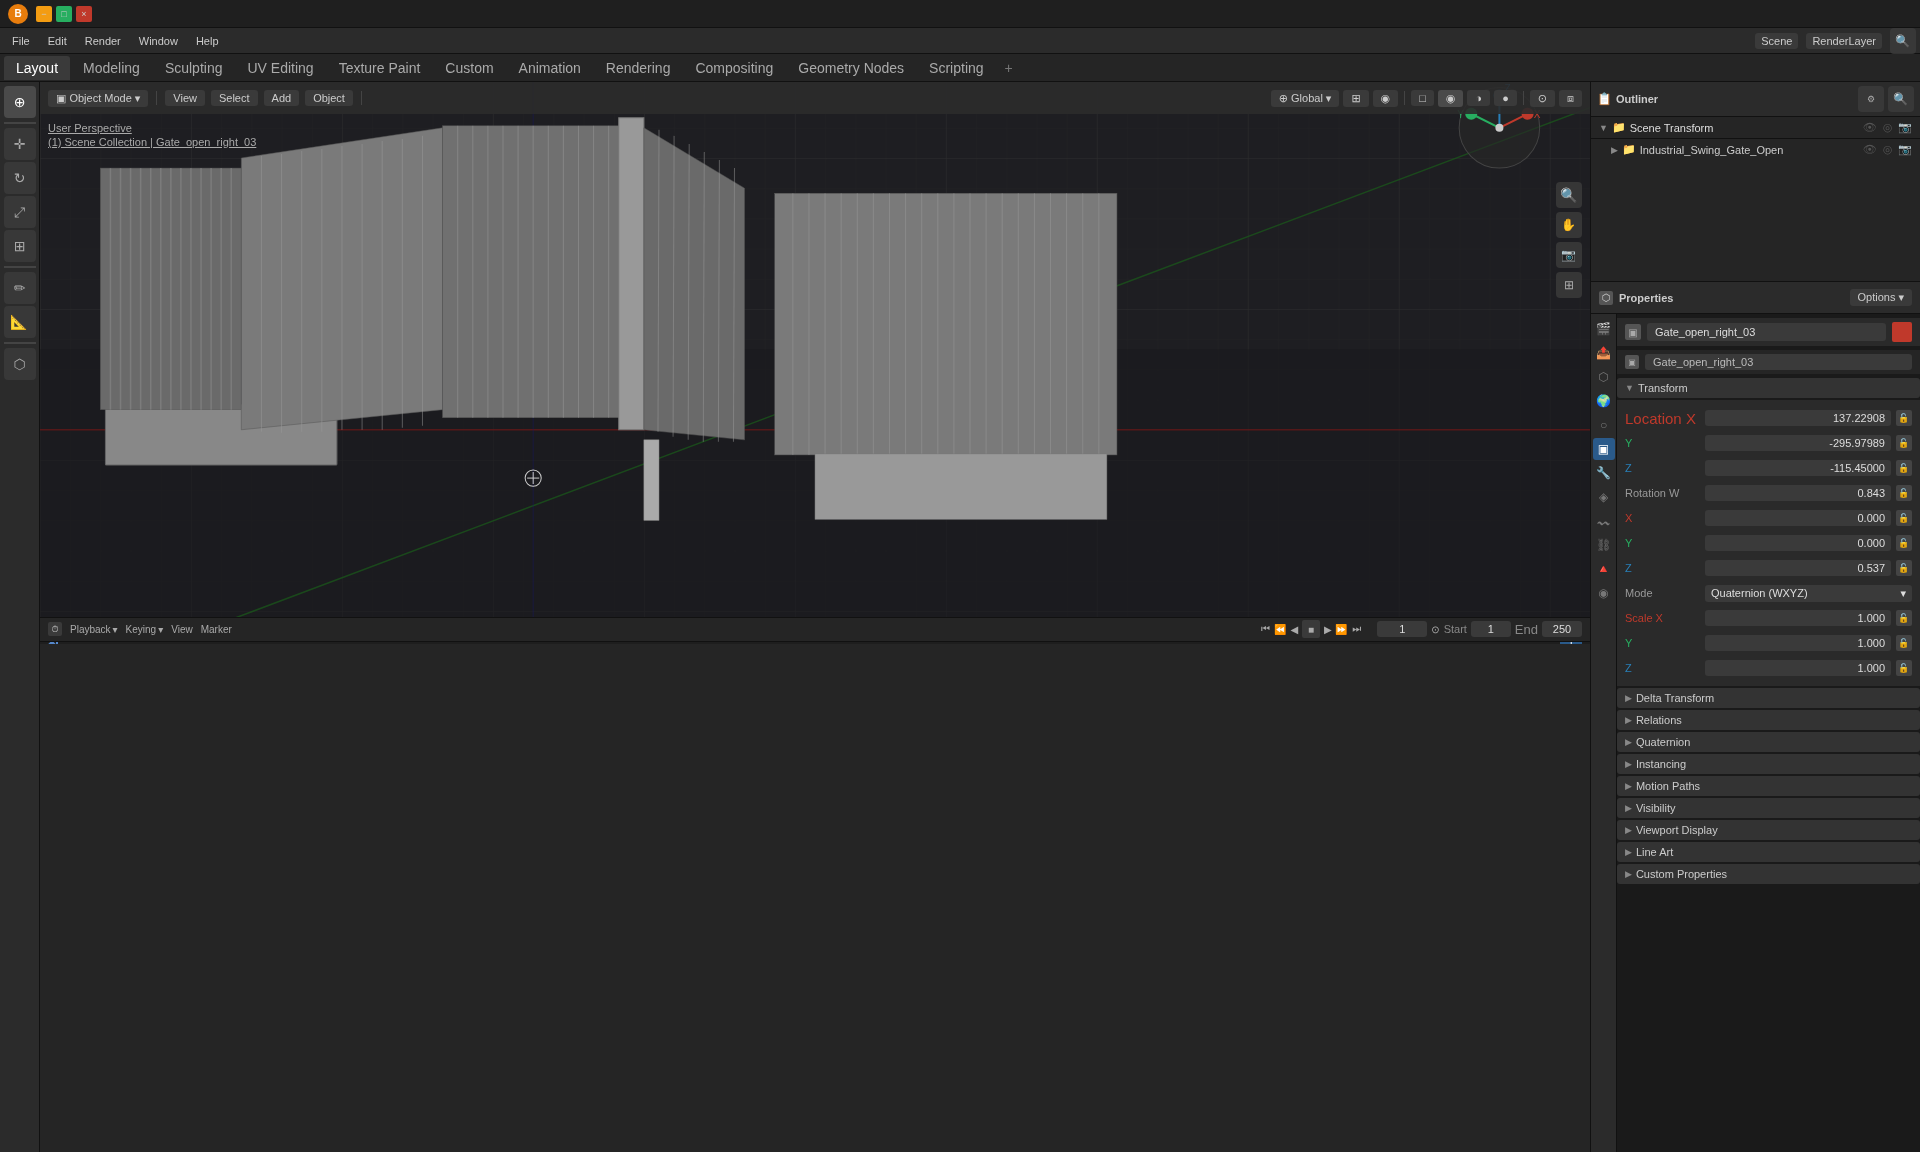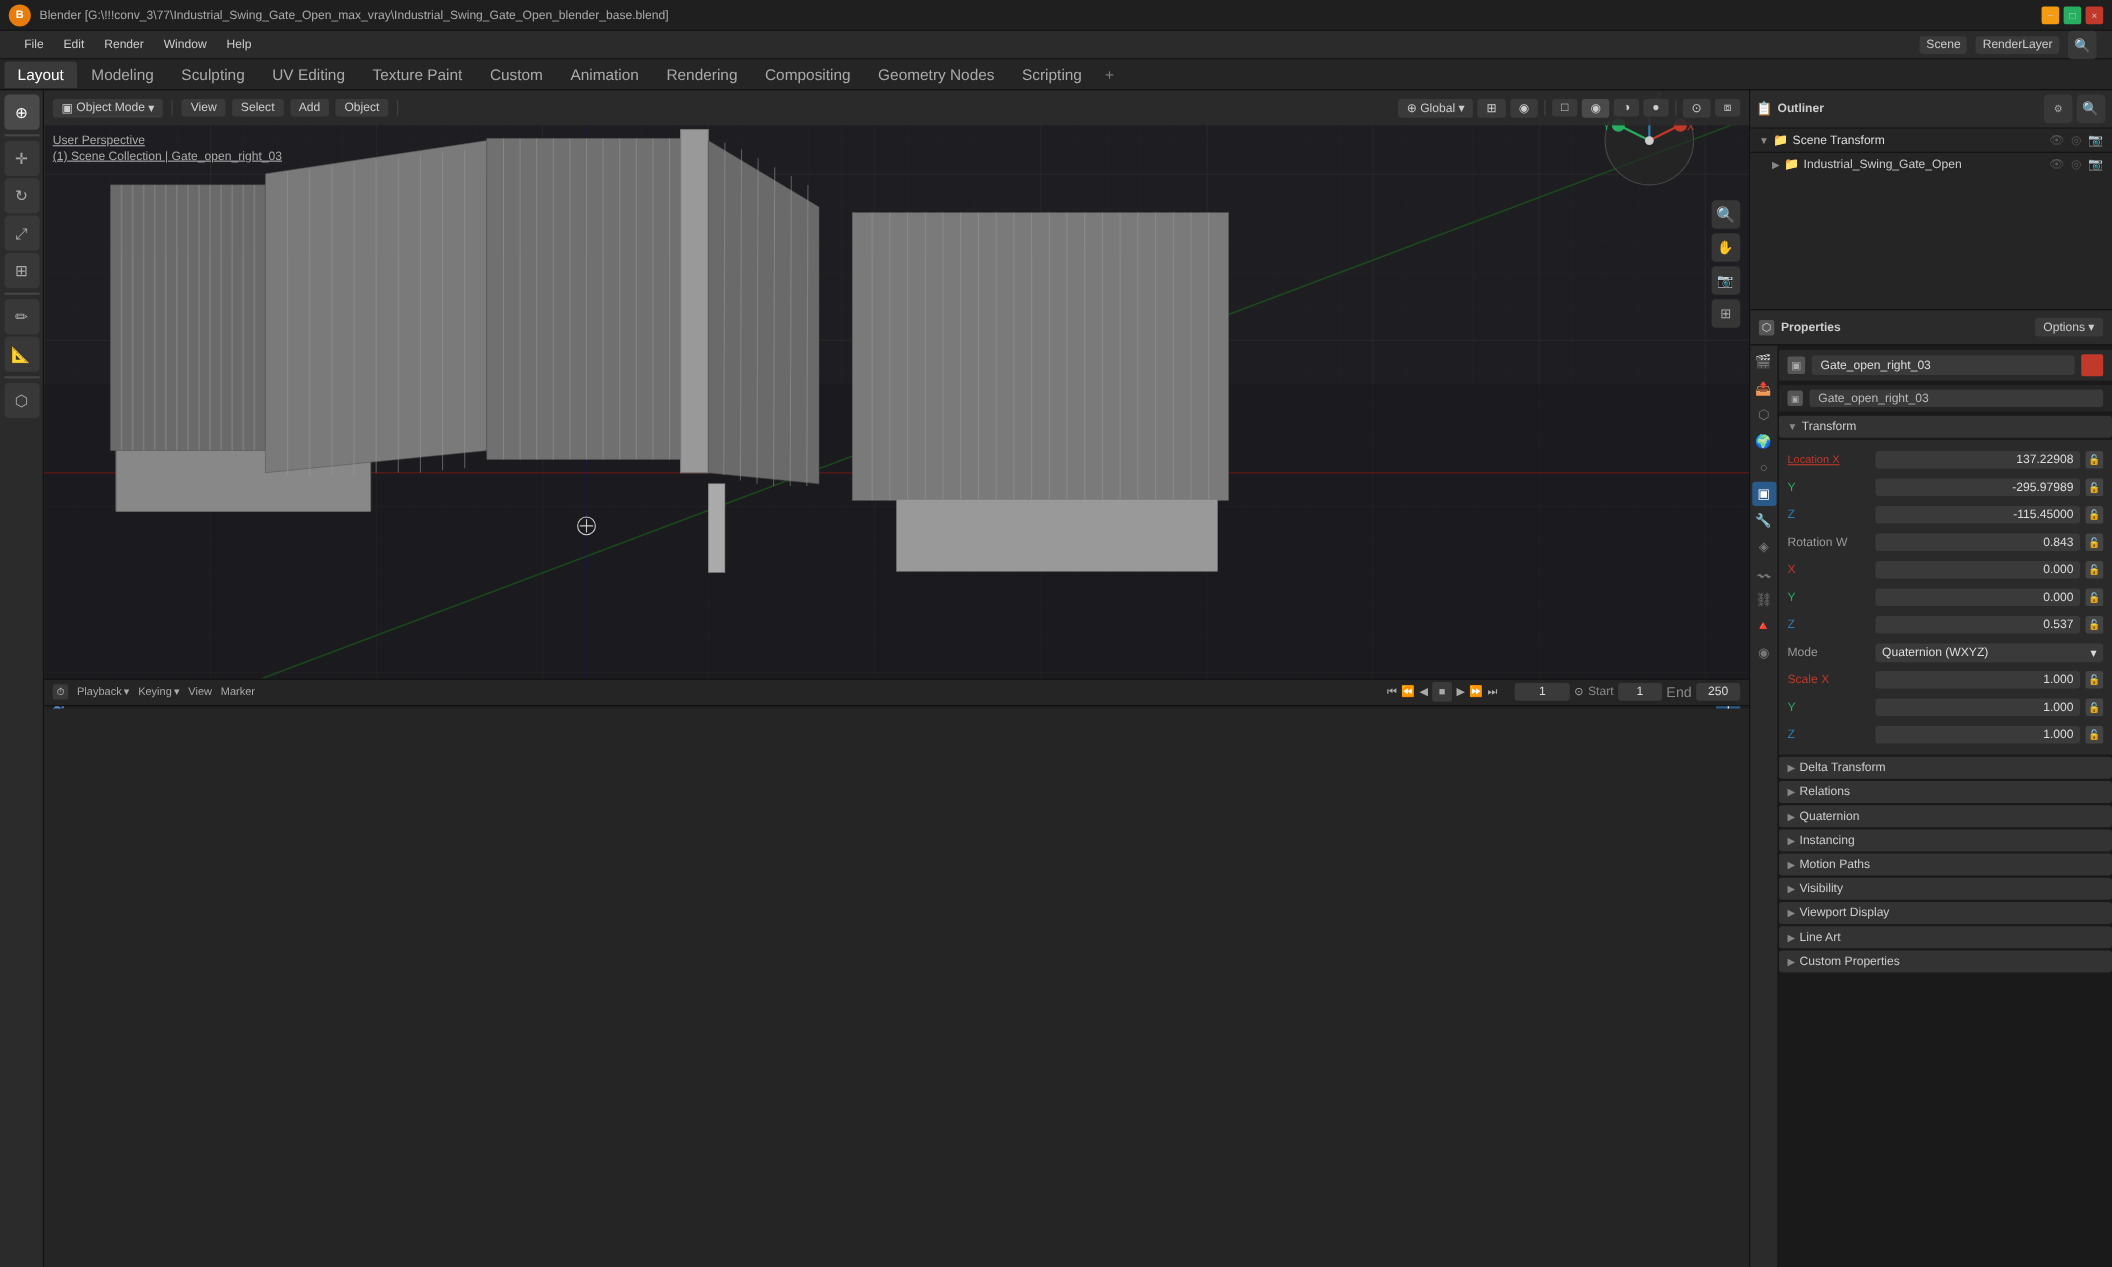--- a/index.html
+++ b/index.html
@@ -64,21 +64,21 @@
     #title-bar .win-btn.min { background: #f39c12; }
 
     
     #menu-bar {
       width: 100%;
       height: 26px;
       background: #2b2b2b;
       border-bottom: 1px solid #111;
       display: flex;
       align-items: center;
-      padding: 0 14px;
+      padding: 0 4px;
       gap: 2px;
       position: relative;
       z-index: 100;
     }
     .menu-item {
       padding: 2px 8px;
       color: #ccc;
       cursor: pointer;
       border-radius: 3px;
       font-size: 11px;
@@ -490,21 +490,20 @@
     }
 
     
     .h-sep { width: 1px; height: 14px; background: #444; margin: 0 2px; }
   </style>
 </head>
 <body>
 
 <div id="title-bar">
   <div class="title-icon">B</div>
-  <div class="title-text">Blender [G:\!!!conv_3\77\Industrial_Swing_Gate_Open_max_vray\Industrial_Swing_Gate_Open_blender_base.blend]</div>
   <div class="win-buttons">
     <div class="win-btn min">−</div>
     <div class="win-btn max">□</div>
     <div class="win-btn close">×</div>
   </div>
 </div>
 
 <div id="menu-bar">
   <div class="menu-item">File</div>
   <div class="menu-item">Edit</div>
@@ -859,21 +858,21 @@
           </div>
 
           <div class="section-header">
             <span class="section-arrow">▼</span>
             <span>Transform</span>
           </div>
           <div class="section-content">
 
             <div class="prop-row">
               <div class="prop-label">
-                <span style="color:#c0392b;font-size:10px;text-decoration:underline;">Location X</span>
+                <span style="color:#c0392b;font-size:15px;">Location X</span>
               </div>
               <div class="prop-field-group">
                 <div class="prop-value">137.22908</div>
                 <div class="prop-value-lock">🔓</div>
               </div>
             </div>
 
             <div class="prop-row">
               <div class="prop-label">
                 <span style="color:#27ae60;font-size:11px;">Y</span>

